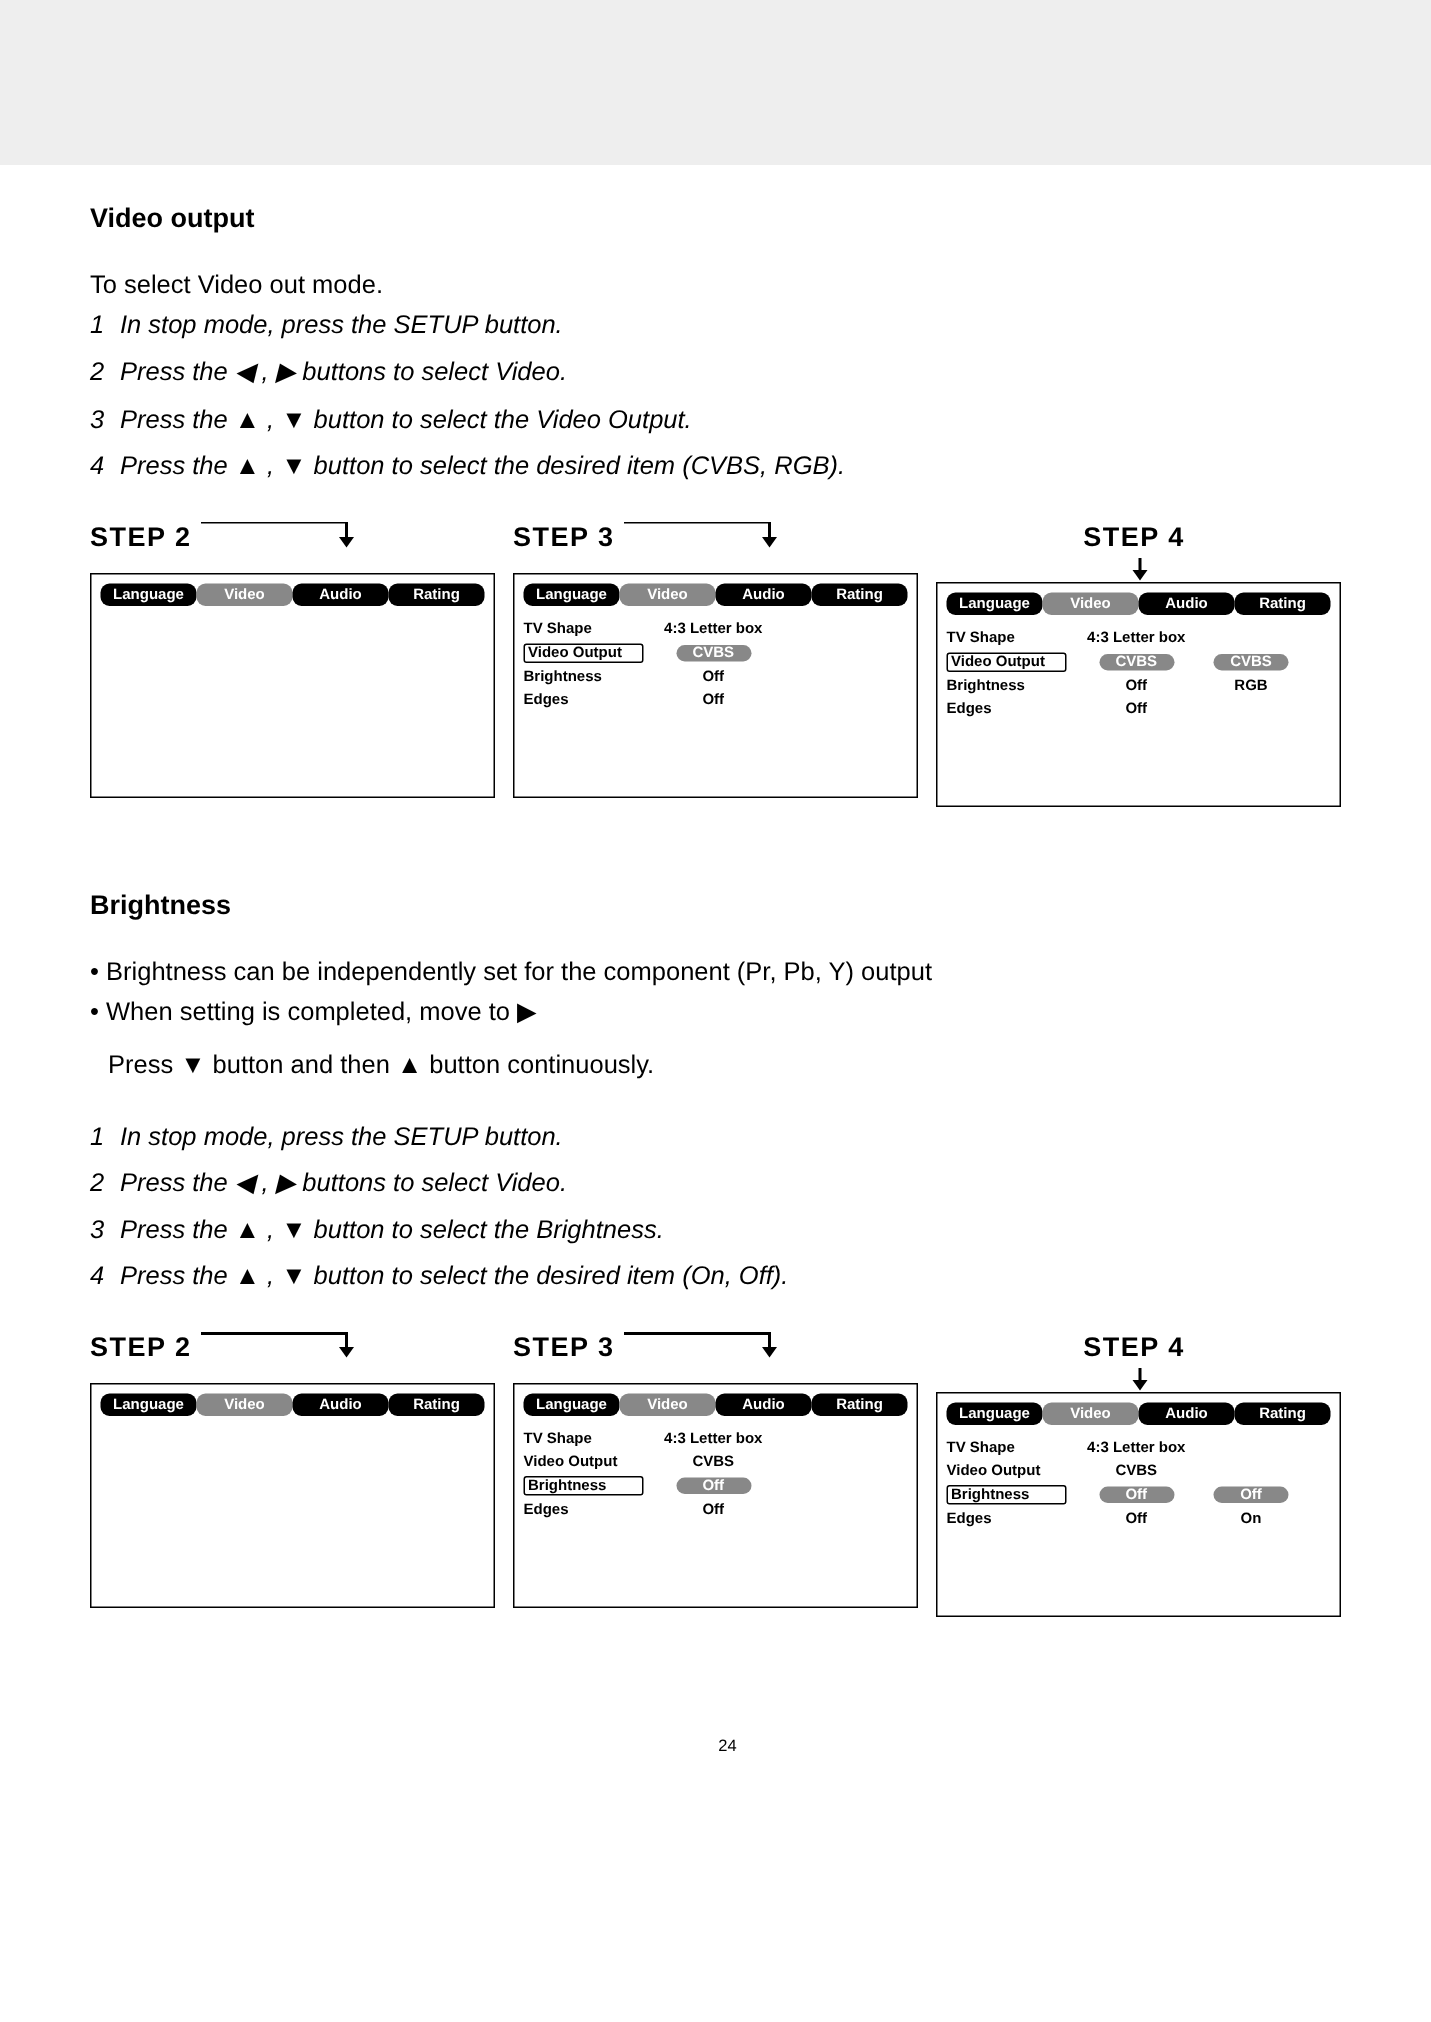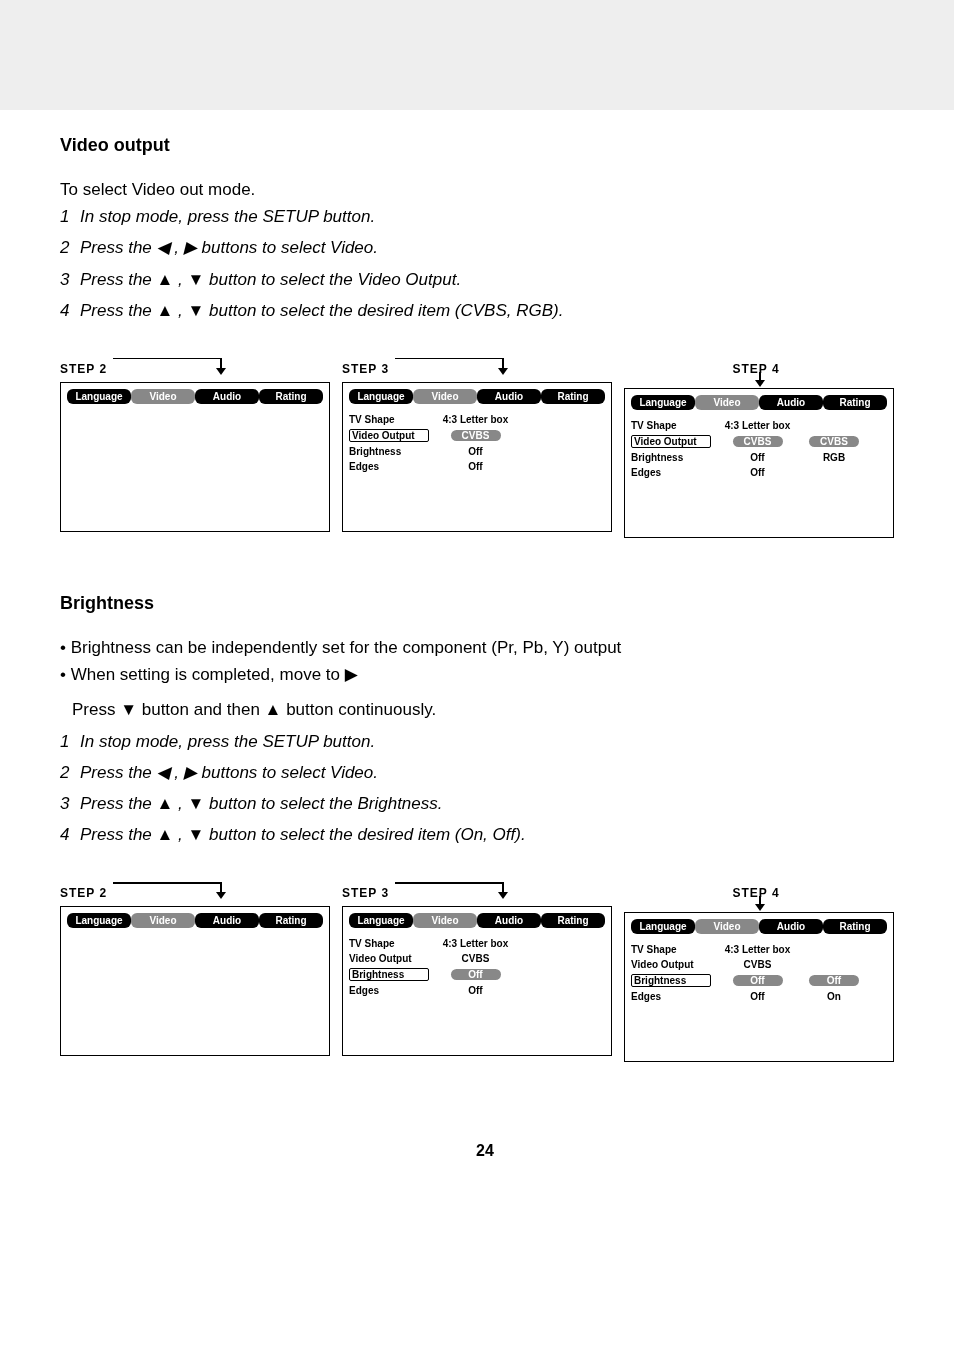--- a/index.html
+++ b/index.html
@@ -35,23 +35,23 @@
   .step-num { display: inline-block; width: 20px; }
   .steps-row {
     display: flex;
     justify-content: space-between;
     margin-top: 24px;
     gap: 12px;
   }
   .step-panel { width: 280px; }
   .step-title-row {
     display: flex;
-    align-items: flex-end;
+    align-items: flex-start;
     justify-content: center;
-    font-size: 12px;
+    font-size: 18px;
     font-weight: bold;
     letter-spacing: 1px;
     margin-bottom: 6px;
     position: relative;
     height: 28px;
   }
   .step-title { margin-right: 6px; }
   .connector {
     position: relative;
     flex: 1;
@@ -123,23 +123,22 @@
     display: inline-block;
     min-width: 50px;
   }
   .box {
     border: 1px solid #000;
     border-radius: 2px;
     padding: 0 2px;
   }
   .footer {
     text-align: center;
-    font-size: 16px;
+    font-size: 11px;
     padding: 50px 0 30px 16px;
-    font-weight: bold;
   }
 </style>
 </head>
 <body>
 
 <div class="top-band"></div>
 
 <div class="section">
   <div class="heading">Video output</div>
   <div class="steps-text">
@@ -240,21 +239,21 @@
       </div>
     </div>
   </div>
 </div>
 
 <div class="section">
   <div class="heading">Brightness</div>
   <div class="steps-text">
     <p style="margin-top:20px;">• <span>Brightness can be independently set for the component (Pr, Pb, Y) output</span></p>
     <p style="margin-bottom:8px;">• <span>When setting is completed, move to ▶</span></p>
-    <p style="margin-left:12px; margin-bottom:4px;">Press ▼ button and then ▲ button continuously.</p>
+    <p style="margin-left:12px; margin-bottom:20px;">Press ▼ button and then ▲ button continuously.</p>
     <ol>
       <li><span class="step-num">1</span><span>In stop mode, press the SETUP button.</span></li>
       <li><span class="step-num">2</span><span>Press the ◀ , ▶ buttons to select Video.</span></li>
       <li><span class="step-num">3</span><span>Press the ▲ , ▼ button to select the Brightness.</span></li>
       <li><span class="step-num">4</span><span>Press the ▲ , ▼ button to select the desired item (On, Off).</span></li>
     </ol>
   </div>
 
   <div class="steps-row">
 

